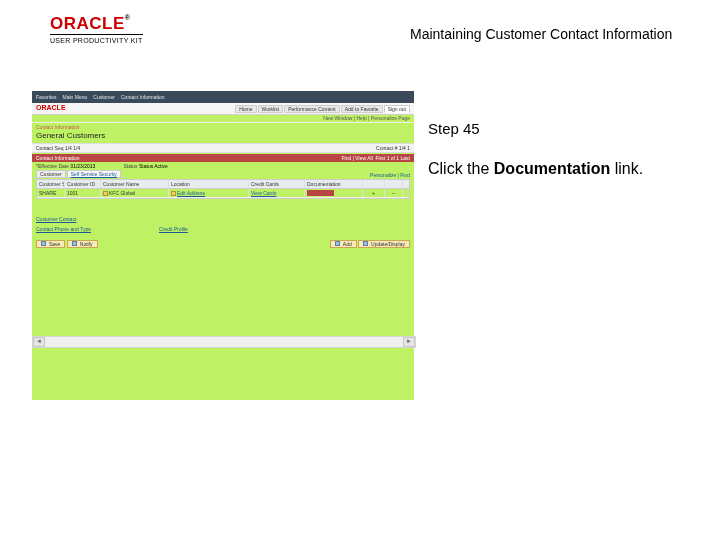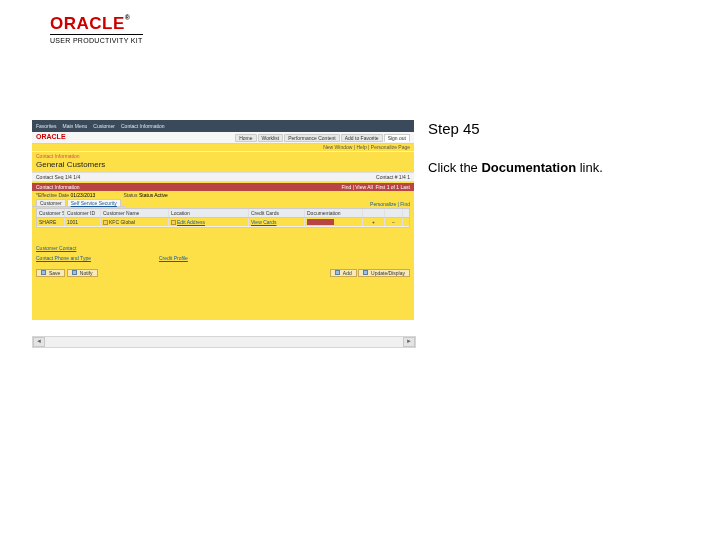--- a/index.html
+++ b/index.html
@@ -4,24 +4,24 @@
 <style>
   html,body{margin:0;padding:0;width:720px;height:540px;background:#fff;font-family:Arial,Helvetica,sans-serif;color:#000;overflow:hidden}
   .page{position:relative;width:720px;height:540px}
   
   .logo{position:absolute;left:50px;top:14px;font-weight:bold;color:#cc0000;font-size:17px;letter-spacing:0.5px}
   .logo sup{font-size:7px;color:#000;vertical-align:top}
   .logo-sub{position:absolute;left:50px;top:34px;font-size:7px;color:#000;letter-spacing:0.3px;border-top:1px solid #000;padding-top:2px}
   .title{position:absolute;left:410px;top:26px;font-size:14px;color:#000}
   
   .step{position:absolute;left:428px;top:120px;font-size:15px}
-  .instruction{position:absolute;left:428px;top:160px;font-size:13px}
+  .instruction{position:absolute;left:428px;top:160px;font-size:16px}
   .instruction b{font-weight:bold}
   
-  .shot{position:absolute;left:32px;top:120px;width:382px;height:200px;background:#fde047;font-size:5px;color:#333;line-height:1.2}
+  .shot{position:absolute;left:32px;top:91px;width:382px;height:309px;background:#bef264;font-size:5px;color:#333;line-height:1.2}
   .shot *{box-sizing:border-box}
   
   .nav{height:12px;background:#3a4a5a;color:#dce4ec;display:flex;align-items:center;padding:0 4px;justify-content:space-between}
   .nav-left,.nav-right{display:flex;gap:6px}
   .nav span{white-space:nowrap}
   
   .orow{height:12px;background:#f6f6f6;border-bottom:1px solid #d0d0d0;display:flex;align-items:center;justify-content:space-between;padding:0 4px}
   .orow .lg{color:#cc0000;font-weight:bold;font-size:7px}
   .tabs{display:flex;gap:1px}
   .tab{background:#e8e8e8;border:1px solid #ccc;padding:0 3px;border-radius:1px 1px 0 0}
@@ -60,20 +60,21 @@
   
   .scroll{position:absolute;left:32px;top:336px;width:382px;height:10px;background:#f0f0f0;border:1px solid #d6d6d6;display:flex;justify-content:space-between;align-items:center}
   .scroll .arr{width:10px;height:8px;background:#e4e4e4;border:1px solid #c8c8c8;font-size:6px;text-align:center;line-height:7px;color:#666}
 </style>
 </head>
 <body>
 
 <div class="page">
   <div class="logo"><span>ORACLE</span><sup>®</sup></div>
   <div class="logo-sub">USER PRODUCTIVITY KIT</div>
+  <div class="title">Maintaining Customer Contact Information</div>
 
   <div class="step">Step 45</div>
   <div class="instruction">
     <span>Click the </span><b>Documentation</b><span> link.</span>
   </div>
 
   <div class="shot">
     <div class="nav">
       <div class="nav-left">
         <span>Favorites</span>

